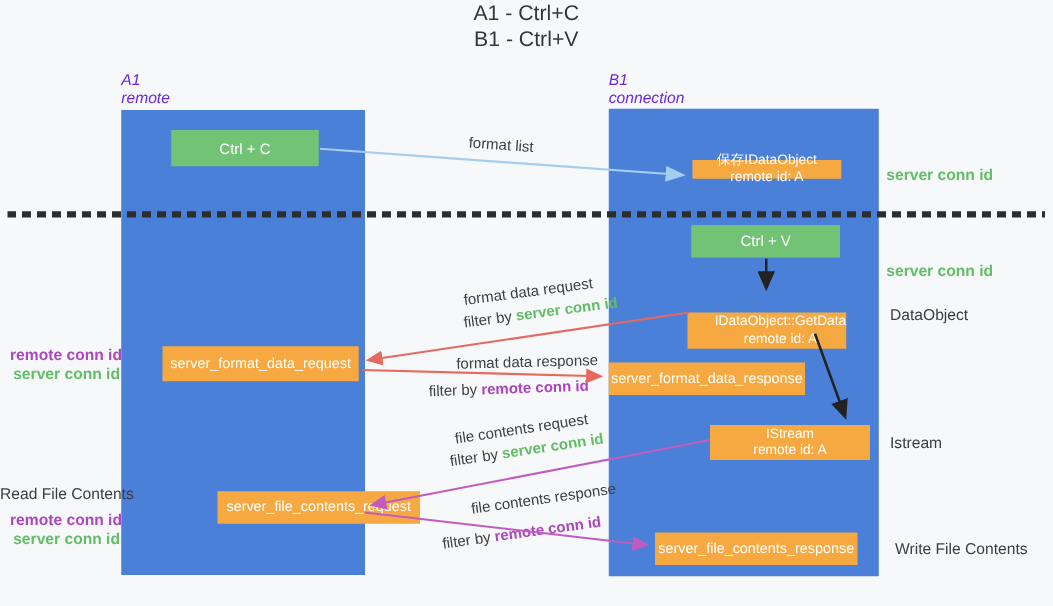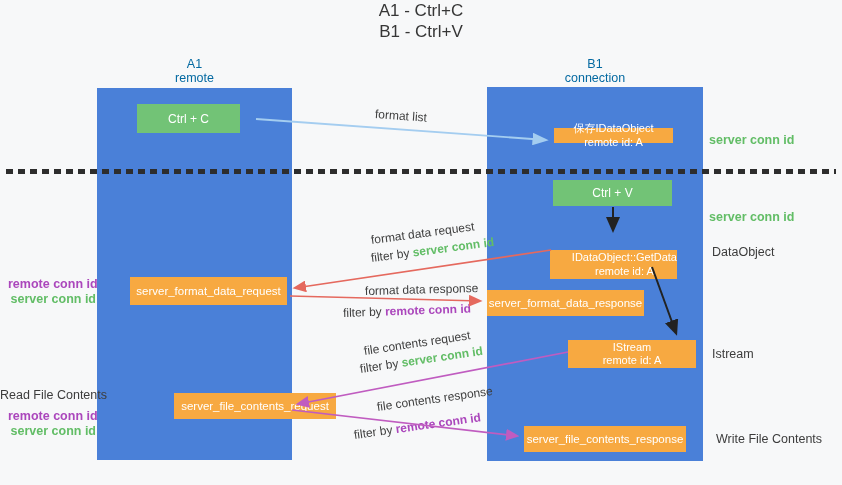--- a/index.html
+++ b/index.html
@@ -9,21 +9,21 @@
     background:#f7f8f9;
     font-family:"Liberation Sans", sans-serif;
     color:#3c3c3c;
   }
   .abs { position:absolute; }
   .title {
     left:0; right:0; top:9; text-align:center;
     font-size:17px; line-height:21px; color:#363636;
   }
   .col-header {
-    text-align:center; font-size:12.5px; line-height:14px; color:#0369a1;
+    text-align:left; font-size:12.5px; line-height:14px; color:#6d28d9;font-style:italic;
   }
   .column { background:#4a80d8; }
   .node {
     display:flex; align-items:center; justify-content:center; text-align:center;
     color:#fff; white-space:nowrap;
   }
   .node.orange { background:#f7a941; }
   .node.green  { background:#72c376; }
   .node .twoline { font-size:11px; line-height:13.5px; }
   .node.single { font-size:11.5px; }
@@ -60,21 +60,21 @@
   <div class="abs col-header" style="left:487px; top:57px; width:216px;">
     <div>B1</div>
     <div>connection</div>
   </div>
 
   <div class="abs column" style="left:97px; top:88px; width:195px; height:372px;"></div>
   <div class="abs column" style="left:487px; top:87px; width:216px; height:374px;"></div>
 
   <div class="abs dotted-line"></div>
 
-  <div class="abs node green keybox" style="left:137px; top:104px; width:103px; height:29px;">
+  <div class="abs node green keybox" style="left:137px; top:104px; width:118px; height:29px;">
     <span>Ctrl + C</span>
   </div>
 
   <div class="abs node orange" style="left:554px; top:128px; width:119px; height:15px;">
     <div class="twoline">
       <div>保存IDataObject</div>
       <div>remote id: A</div>
     </div>
   </div>
 

